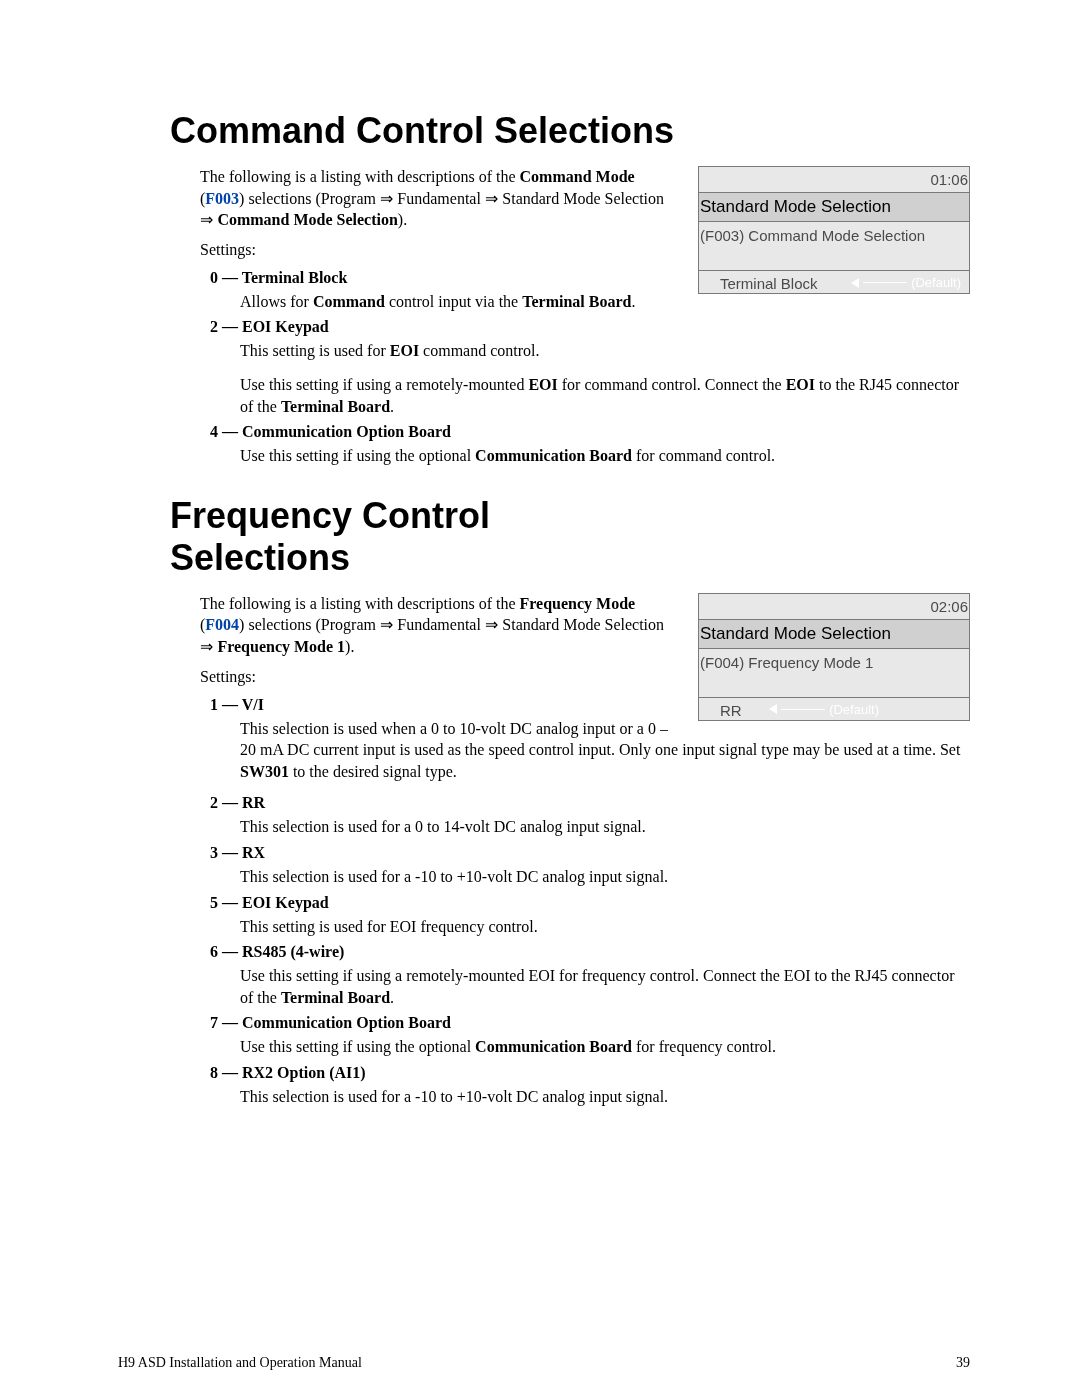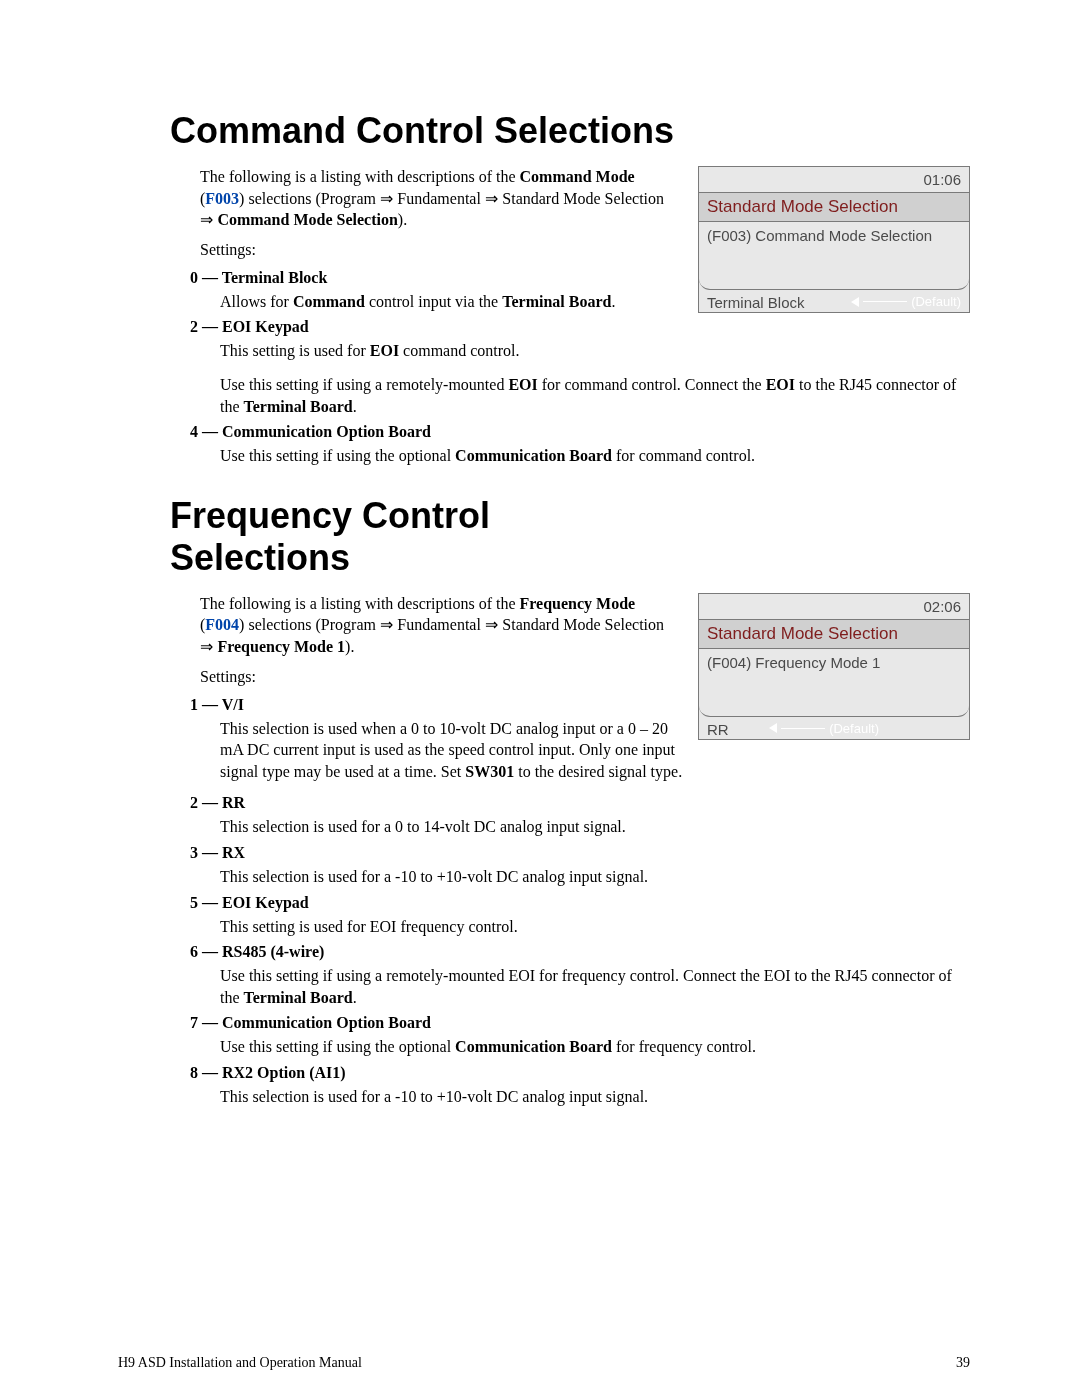--- a/index.html
+++ b/index.html
@@ -25,21 +25,21 @@
     margin: 0 0 14px 0;
   }
   .intro {
     margin: 0 0 10px 30px;
     line-height: 1.35;
   }
   .settings-label {
     margin: 6px 0 10px 30px;
   }
   .setting-block {
-    margin: 6px 0 4px 20px;
+    margin: 6px 0 4px 40px;
   }
   .setting-title {
     font-weight: bold;
     margin-bottom: 2px;
   }
   .setting-desc {
     margin: 4px 0 6px 30px;
     line-height: 1.35;
   }
   .link-blue {
@@ -66,42 +66,41 @@
   .panel {
     width: 272px;
     border: 1px solid #7a7a7a;
     background: #e8e8e8;
     font-family: Arial, Helvetica, sans-serif;
     font-size: 15px;
     color: #4a4a4a;
     box-sizing: border-box;
   }
   .panel .row {
-    padding: 4px 8px;
+    padding: 4px 1px;
     box-sizing: border-box;
   }
   .panel .time-row {
     text-align: right;
     border-bottom: 1px solid #7a7a7a;
   }
   .panel .header-row {
     background: #d0d0d0;
     font-size: 17px;
     border-bottom: 1px solid #7a7a7a;
-    color: #7f1d1d;
+    color: #000000;
   }
   .panel .body-row {
-    height: 68px;
+    height: 49px;
     border-bottom: 1px solid #7a7a7a;
     line-height: 1.3;
-    border-radius: 11px;
   }
   .panel .val-row {
     position: relative;
-    padding: 4px 8px;
+    padding: 4px 21px;
     height: 22px;
   }
   .panel .val-row .val-left {
     display: inline-block;
   }
   .panel .val-row .arrow-block {
     position: absolute;
     right: 8px;
     top: 4px;
     color: #fff;

